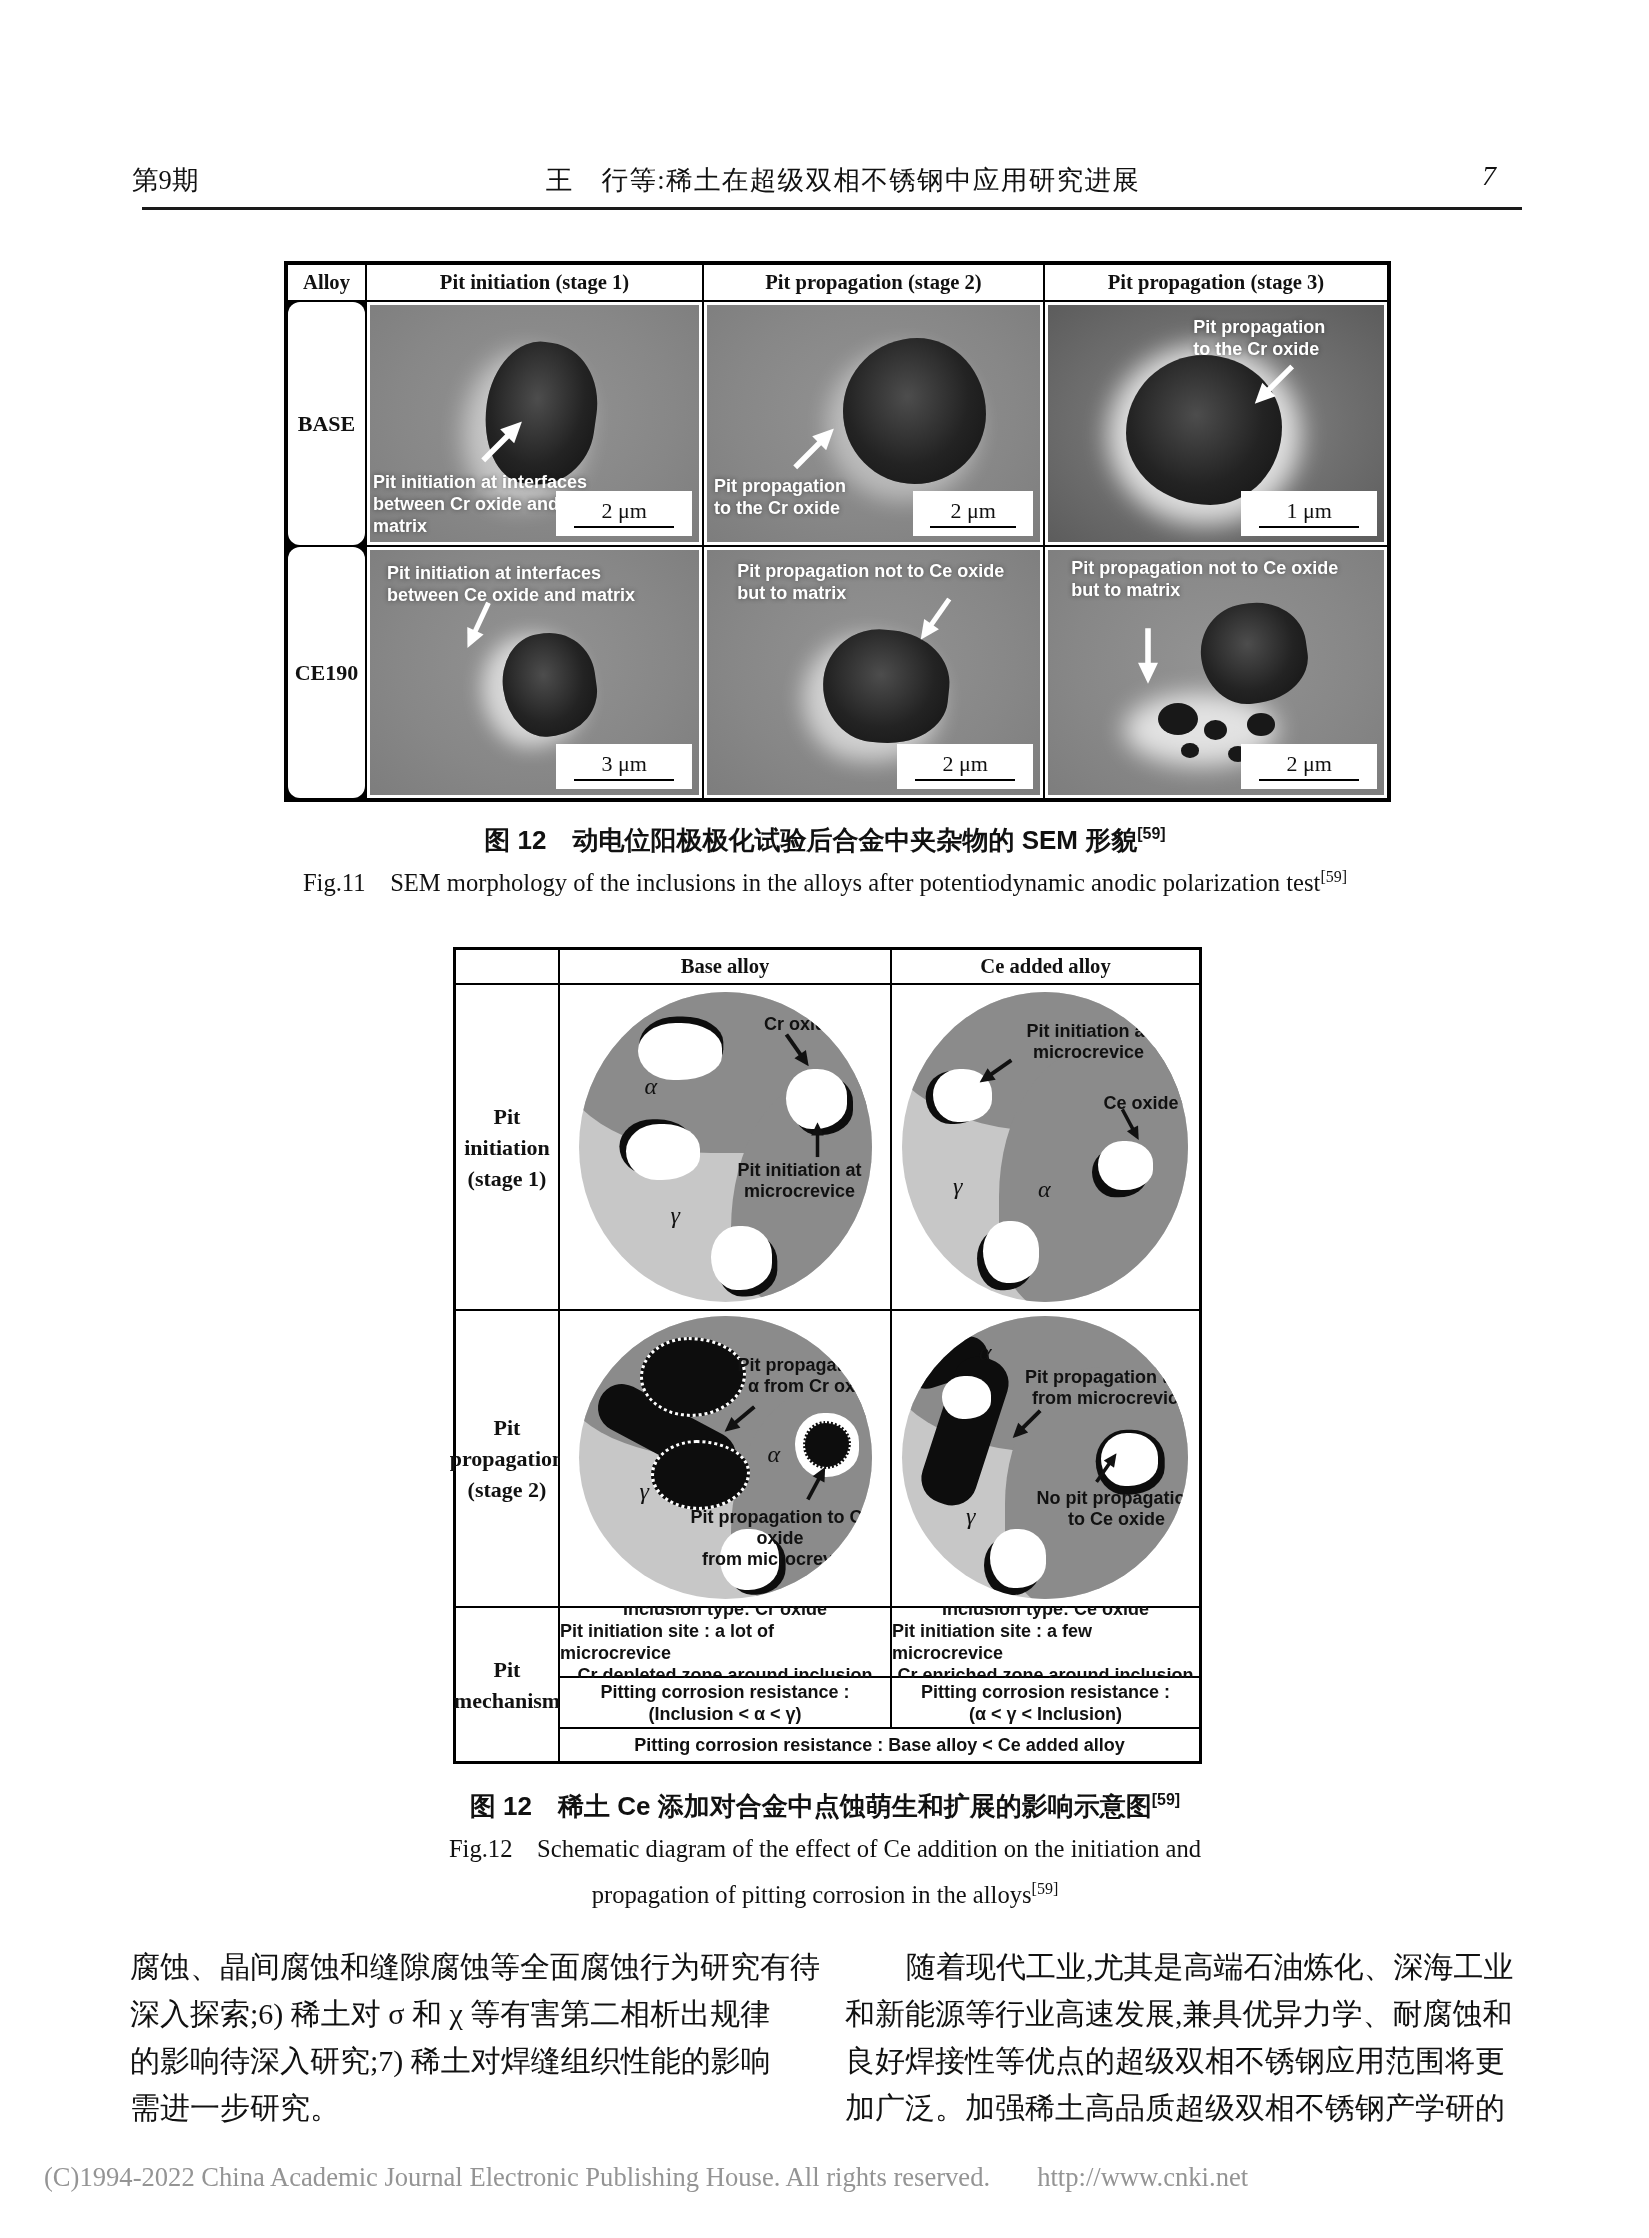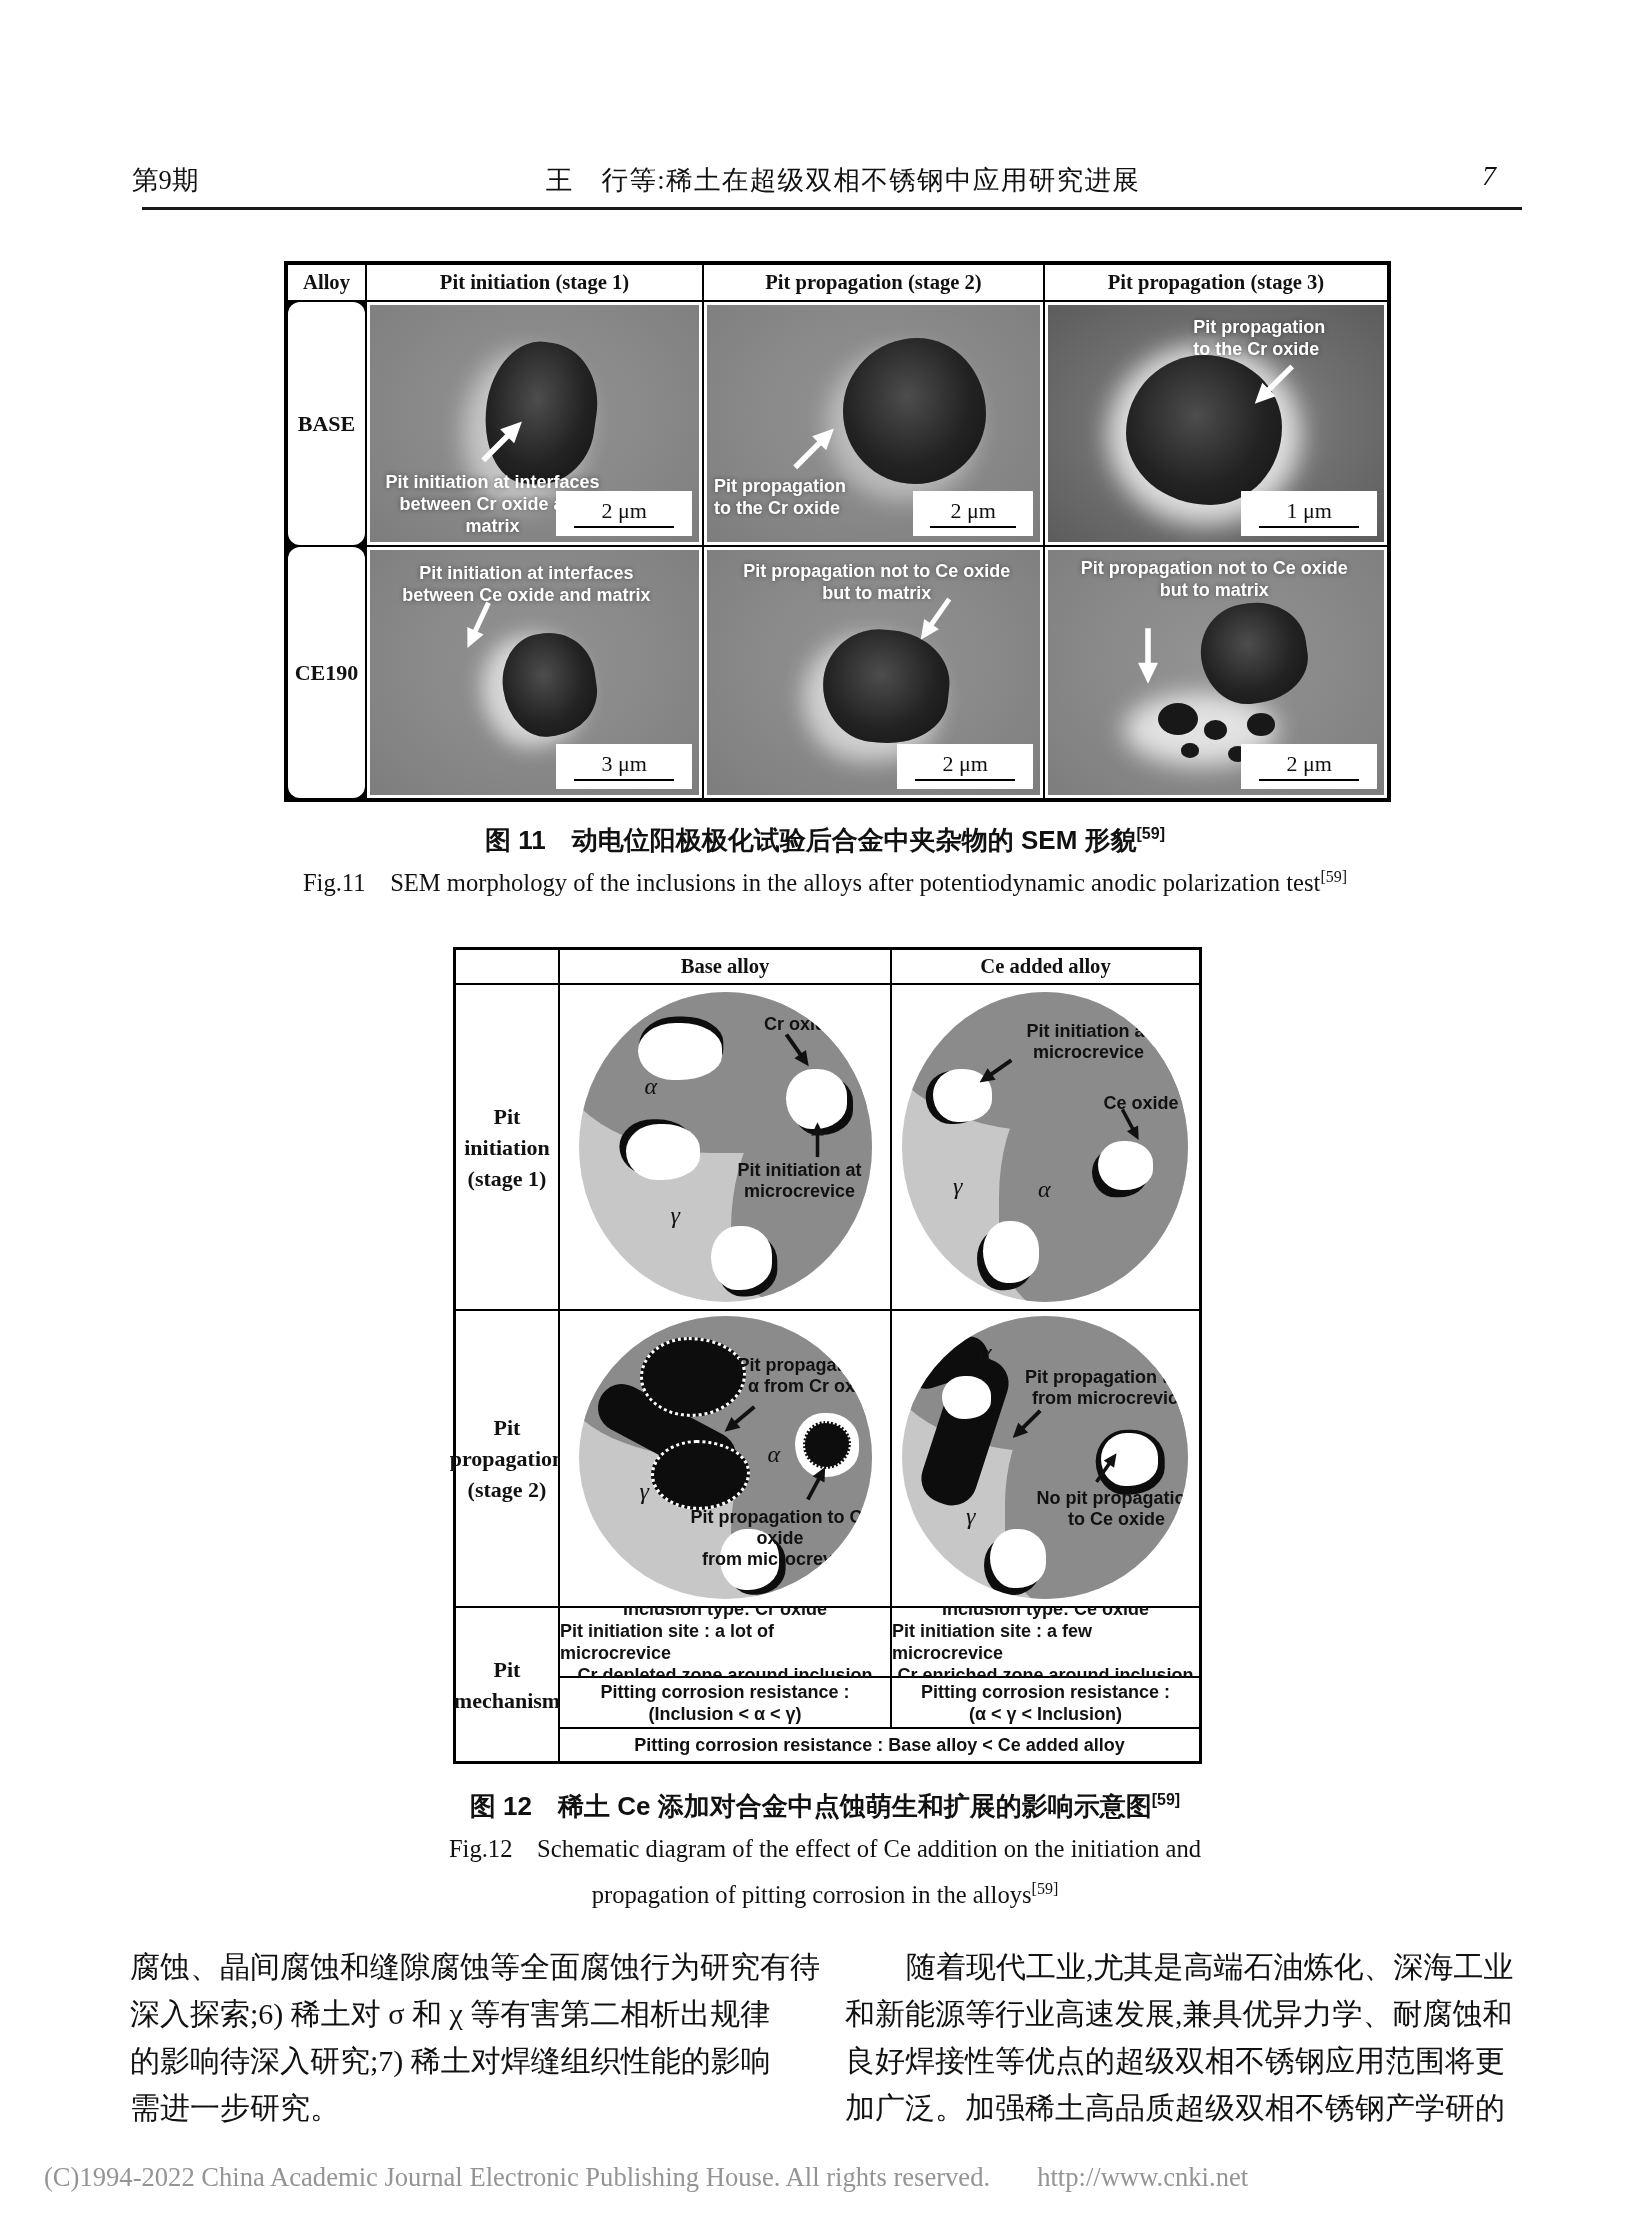--- a/index.html
+++ b/index.html
@@ -21,21 +21,21 @@
         font-weight:bold;font-size:20.6px;}
   .f11alloy{background:#fff;display:flex;align-items:center;justify-content:center;
         font-weight:bold;font-size:22px;border-radius:12px;}
   .semcell{background:#fff;position:relative;}
   .sem{position:absolute;inset:3.3px;overflow:hidden;
        background:radial-gradient(ellipse at 50% 45%, #939393 0%, #878787 60%, #7d7d7d 100%);}
   .sem.dark{background:radial-gradient(ellipse at 50% 50%, #8d8d8d 0%, #6f6f6f 55%, #5c5c5c 100%);}
   .blob{position:absolute;border-radius:48% 52% 55% 45%/52% 48% 45% 55%;
         background:radial-gradient(ellipse at 45% 40%, #4d4d4d 0%, #232323 55%, #121212 100%);}
   .ann{position:absolute;color:#fff;font-family:"Liberation Sans",sans-serif;font-weight:bold;
-       font-size:18px;line-height:22px;text-align:center;text-shadow:0 0 5.3px rgba(0,0,0,.45);}
+       font-size:18px;line-height:22px;text-shadow:0 0 5.3px rgba(0,0,0,.45);}
   .scalebox{position:absolute;right:6.6px;bottom:5.3px;width:136px;height:45px;background:#fff;
             display:flex;flex-direction:column;align-items:center;justify-content:center;}
   .scalebox .stxt{font-size:22px;line-height:22.6px;}
   .scalebox .sbar{width:100px;height:2.7px;background:#000;margin-top:3.3px;}
   .arrow{position:absolute;}
   .arrow svg{display:block;width:100%;height:100%;}
   .arrow .f{fill:#fff;}
   .arrow.black .f{fill:#111;}
   .spot{position:absolute;background:#181818;border-radius:50%;}
   .glow{position:absolute;background:rgba(255,255,255,.75);border-radius:50%;filter:blur(12px);}
@@ -223,21 +223,21 @@
         </div>
         <div class="scalebox">
           <div class="stxt">2 μm</div>
           <div class="sbar"></div>
         </div>
       </div>
     </div>
   </div>
 
   <div class="cap-zh" style="top:823px;">
-    <span>图 11　动电位阳极极化试验后合金中夹杂物的 SEM 形貌</span><sup>[59]</sup>
+    <span>图 12　动电位阳极极化试验后合金中夹杂物的 SEM 形貌</span><sup>[59]</sup>
   </div>
   <div class="cap-en" style="top:866px;">
     <span>Fig.11　SEM morphology of the inclusions in the alloys after potentiodynamic anodic polarization test</span><sup>[59]</sup>
   </div>
 
   <div id="fig12">
 
     <div class="f12cell"></div>
     <div class="f12h">Base alloy</div>
     <div class="f12h">Ce added alloy</div>

